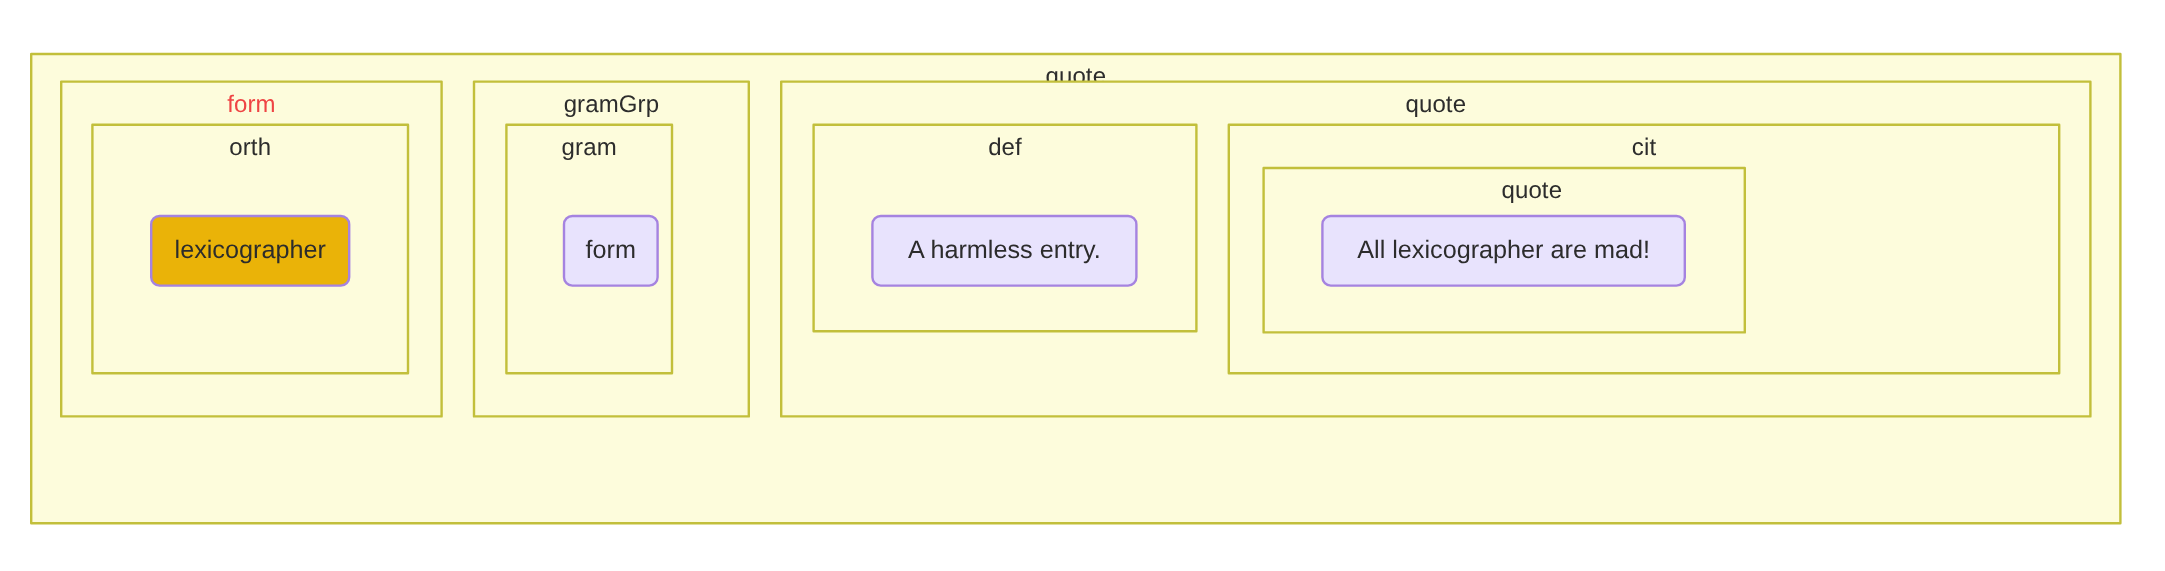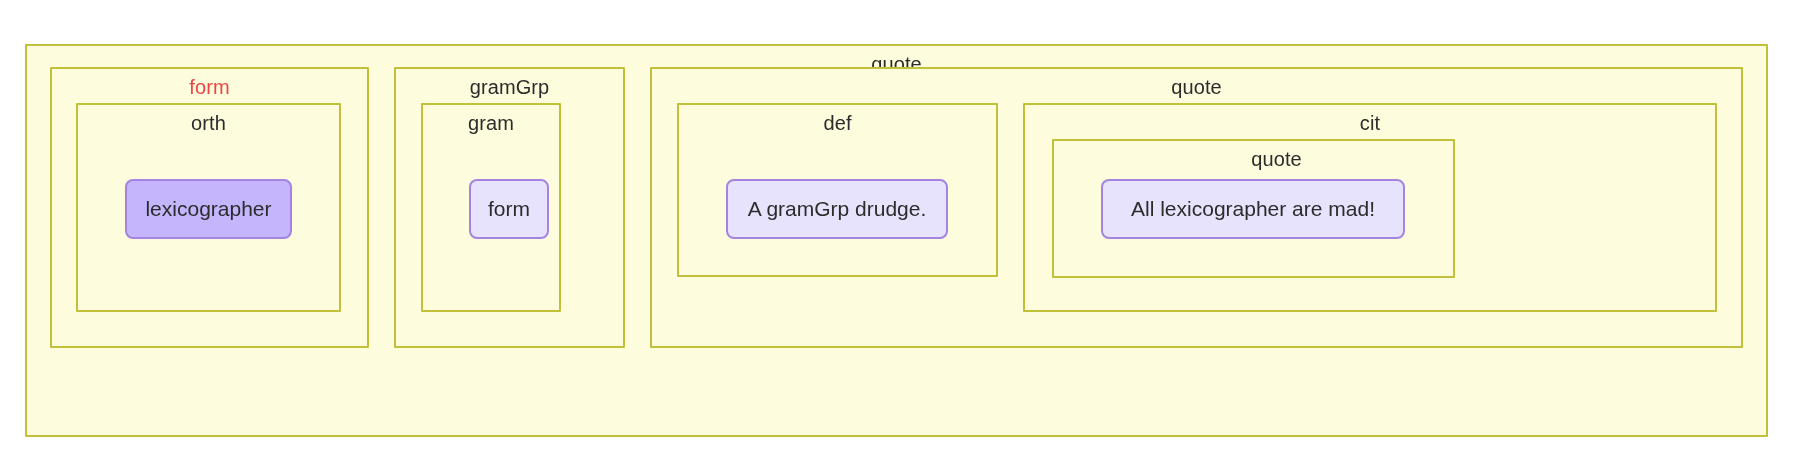--- a/index.html
+++ b/index.html
@@ -88,41 +88,41 @@
   </div>
 
   <div class="el-box" id="box-form" style="background: rgb(253, 252, 220); border-color: rgb(194, 191, 59);">
     <span class="el-label" style="color: #ef4444;">form</span>
   </div>
 
   <div class="el-box" id="box-orth" style="background: rgb(253, 252, 220); border-color: rgb(194, 191, 59);">
     <span class="el-label" style="color: rgb(44, 44, 44);">orth</span>
   </div>
 
-  <div class="text-node" id="text-orth" style="background: #c4b5fd; border-color: rgb(165, 131, 224); color: rgb(44, 44, 44);">lexicographer</div>
+  <div class="text-node" id="text-orth" style="background: #eab308; border-color: rgb(165, 131, 224); color: rgb(44, 44, 44);">lexicographer</div>
 
   <div class="el-box" id="box-gramgrp" style="background: rgb(253, 252, 220); border-color: rgb(194, 191, 59);">
     <span class="el-label" style="color: rgb(44, 44, 44);">gramGrp</span>
   </div>
 
   <div class="el-box" id="box-gram" style="background: rgb(253, 252, 220); border-color: rgb(194, 191, 59);">
     <span class="el-label" style="color: rgb(44, 44, 44);">gram</span>
   </div>
 
   <div class="text-node" id="text-gram" style="background: rgb(232, 227, 253); border-color: rgb(165, 131, 224); color: rgb(44, 44, 44);">form</div>
 
   <div class="el-box" id="box-sense" style="background: rgb(253, 252, 220); border-color: rgb(194, 191, 59);">
     <span class="el-label" style="color: rgb(44, 44, 44);">quote</span>
   </div>
 
   <div class="el-box" id="box-def" style="background: rgb(253, 252, 220); border-color: rgb(194, 191, 59);">
     <span class="el-label" style="color: rgb(44, 44, 44);">def</span>
   </div>
 
-  <div class="text-node" id="text-def" style="background: rgb(232, 227, 253); border-color: rgb(165, 131, 224); color: rgb(44, 44, 44);">A gramGrp drudge.</div>
+  <div class="text-node" id="text-def" style="background: rgb(232, 227, 253); border-color: rgb(165, 131, 224); color: rgb(44, 44, 44);">A harmless entry.</div>
 
   <div class="el-box" id="box-cit" style="background: rgb(253, 252, 220); border-color: rgb(194, 191, 59);">
     <span class="el-label" style="color: rgb(44, 44, 44);">cit</span>
   </div>
 
   <div class="el-box" id="box-quote" style="background: rgb(253, 252, 220); border-color: rgb(194, 191, 59);">
     <span class="el-label" style="color: rgb(44, 44, 44); margin-left: 46px;">quote</span>
   </div>
 
   <div class="text-node" id="text-quote" style="background: rgb(232, 227, 253); border-color: rgb(165, 131, 224); color: rgb(44, 44, 44);">All lexicographer are mad!</div>

